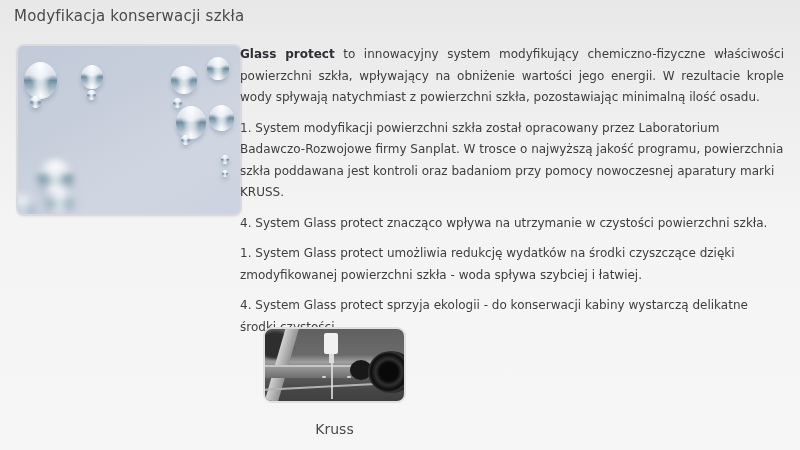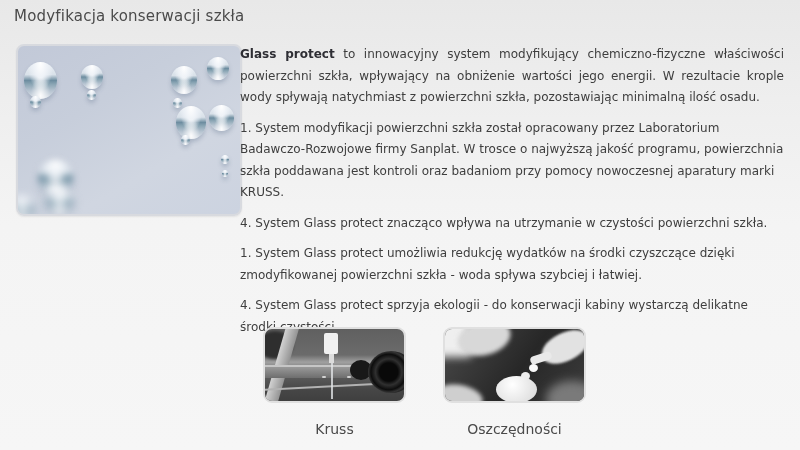--- a/index.html
+++ b/index.html
@@ -151,29 +151,15 @@
         <div class="shape k-lens2"></div>
         <div class="shape k-lens"></div>
         <div class="shape k-syringe"></div>
         <div class="shape k-tip"></div>
         <div class="shape k-needle"></div>
       </div>
       <div class="caption">Kruss</div>
     </div>
 
 
-    <div class="figure">
-      <div class="thumb save">
-        <div class="shape s-corner"></div>
-        <div class="shape s-head"></div>
-        <div class="shape s-hand"></div>
-        <div class="shape s-finger"></div>
-        <div class="shape s-coin"></div>
-        <div class="shape s-ear"></div>
-        <div class="shape s-pig"></div>
-        <div class="shape s-hand2"></div>
-        <div class="shape s-br"></div>
-      </div>
-      <div class="caption">Oszczędności</div>
-    </div>
 
   </div>
 </div>
 
 </body></html>

